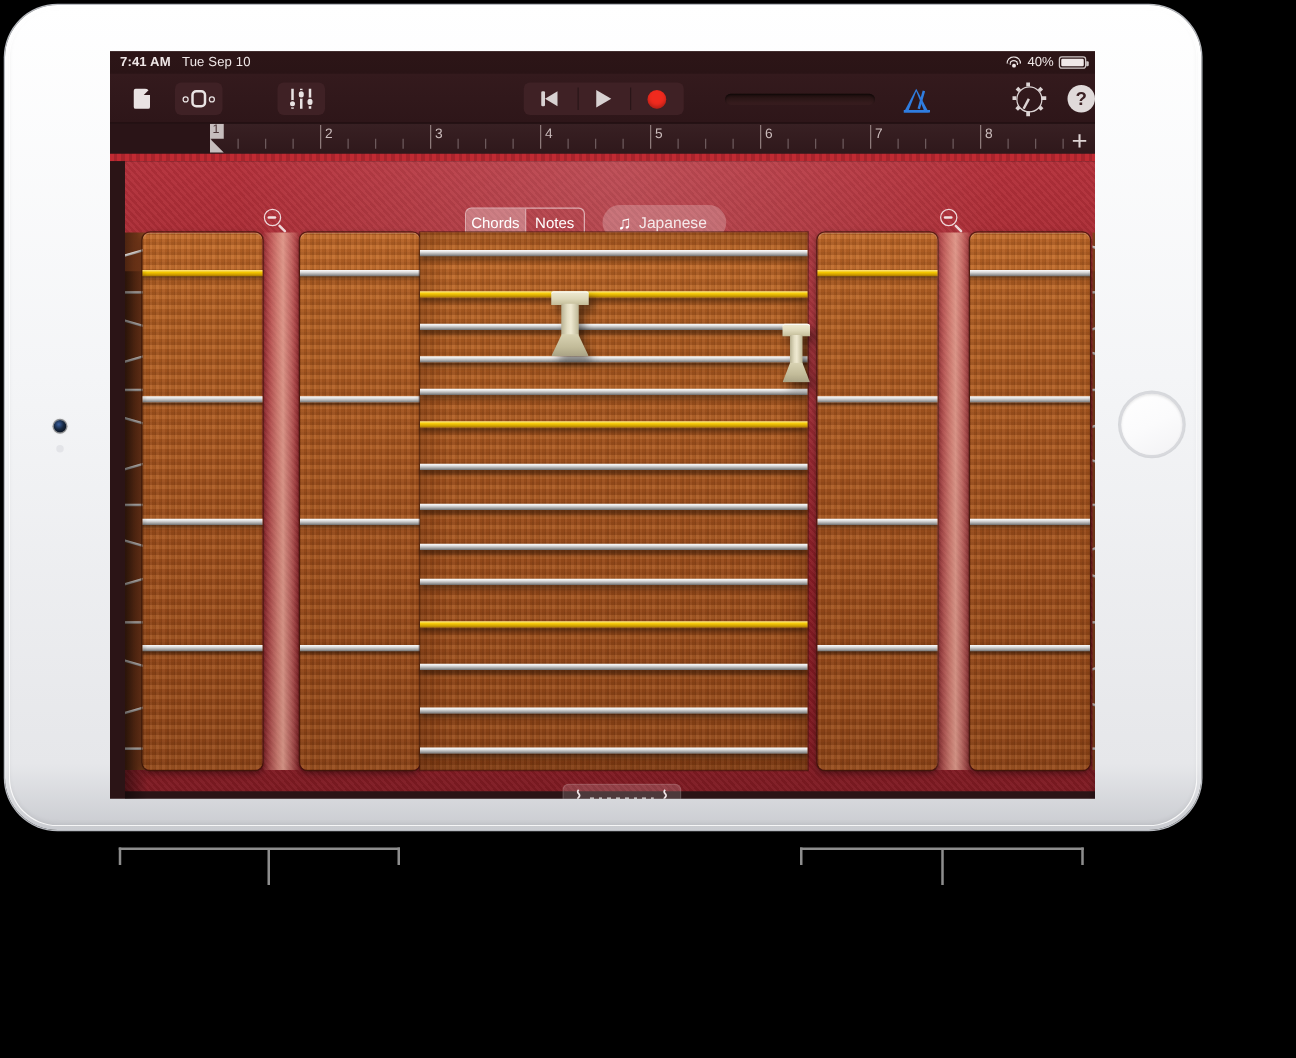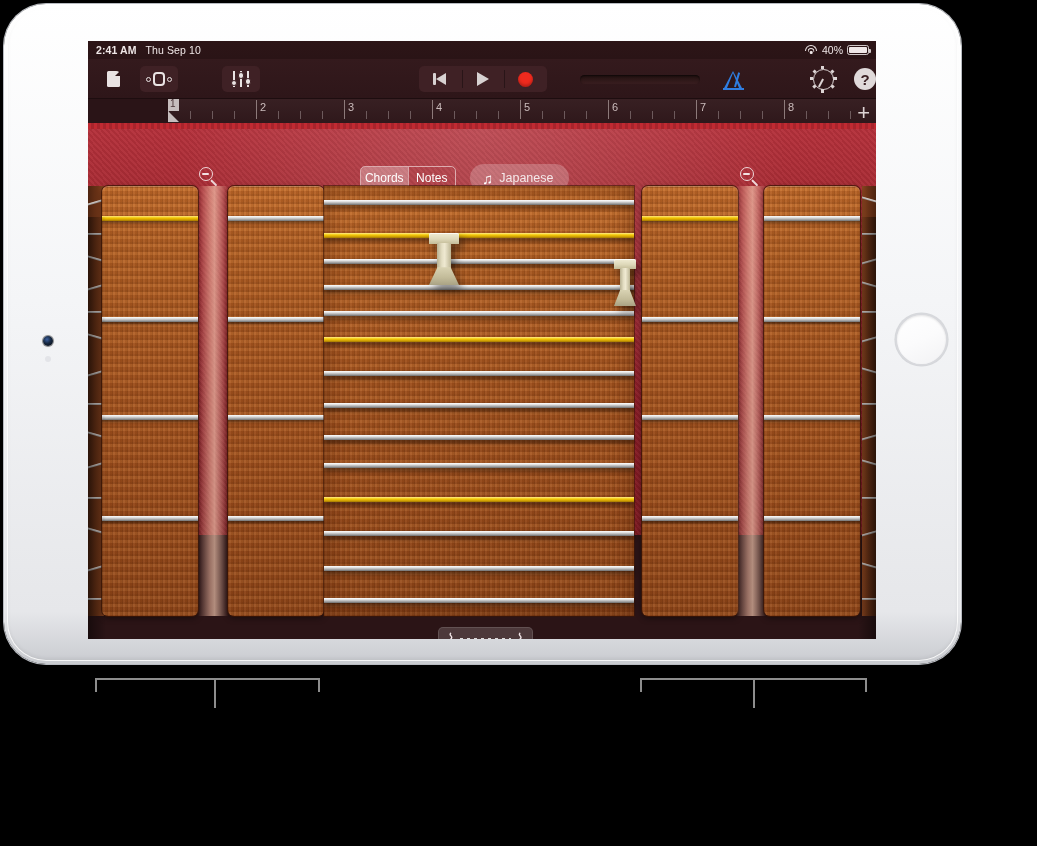--- a/index.html
+++ b/index.html
@@ -159,21 +159,21 @@
   #playhead .flag { position:absolute; left:0; top:0; width:11px; height:12px; background:#c6bdbd;}
   #playhead .tail { position:absolute; left:0; top:12px; width:0; height:0;
       border-style:solid; border-width:11px 0 0 11px; border-color: transparent transparent transparent #c6bdbd;}
   #playhead .num { position:absolute; left:2px; top:-1px; font-size:10px; color:#4a3436; }
   #ruler-bottom-strip { position:absolute; left:0; bottom:0; width:100%; height:6px;
      background: repeating-linear-gradient(90deg,#c02a32 0 3px,#a8242c 3px 6px); }
   #btn-add-track { position:absolute; right:6px; top:4px; color:#ddd3d3; font-size:22px; line-height:20px; font-weight:300;}
 
   
   #instrument {
-    position:absolute; left:0; top:88px; width:100%; height:406px;
+    position:absolute; left:12px; top:88px; width:100%; height:504px;
     background:
       radial-gradient(ellipse at 50% 0%, rgba(255,255,255,.14) 0%, rgba(255,255,255,0) 55%),
       repeating-linear-gradient(48deg, rgba(0,0,0,.055) 0 2px, rgba(255,255,255,.03) 2px 4px),
       linear-gradient(180deg,#b5313b 0%, #a52a33 18%, #8e1f28 60%, #7e1a22 100%);
   }
 
   
   #mode-toggle {
     position:absolute; left:272px; top:37px; width:96px; height:24px;
     border:1px solid rgba(255,255,255,.55); border-radius:5px;
@@ -302,21 +302,21 @@
 <div id="device">
   <div id="device-inner-bevel"></div>
   <div id="camera"></div>
   <div id="ambient-sensor"></div>
   <div id="home-button"></div>
 
   <div id="screen">
 
     <div id="status-bar">
       <div id="status-left">
-        <span class="clock">2:41 AM</span><span>Thu Sep 10</span>
+        <span class="clock">7:41 AM</span><span>Tue Sep 10</span>
       </div>
       <div id="status-right">
         <span class="wifi-icon">
             <span class="a"></span>
             <span class="b"></span>
             <span class="c"></span>
           </span>
         <span class="batt-pct">40%</span>
         <span class="batt">
             <span class="batt-fill"></span>

